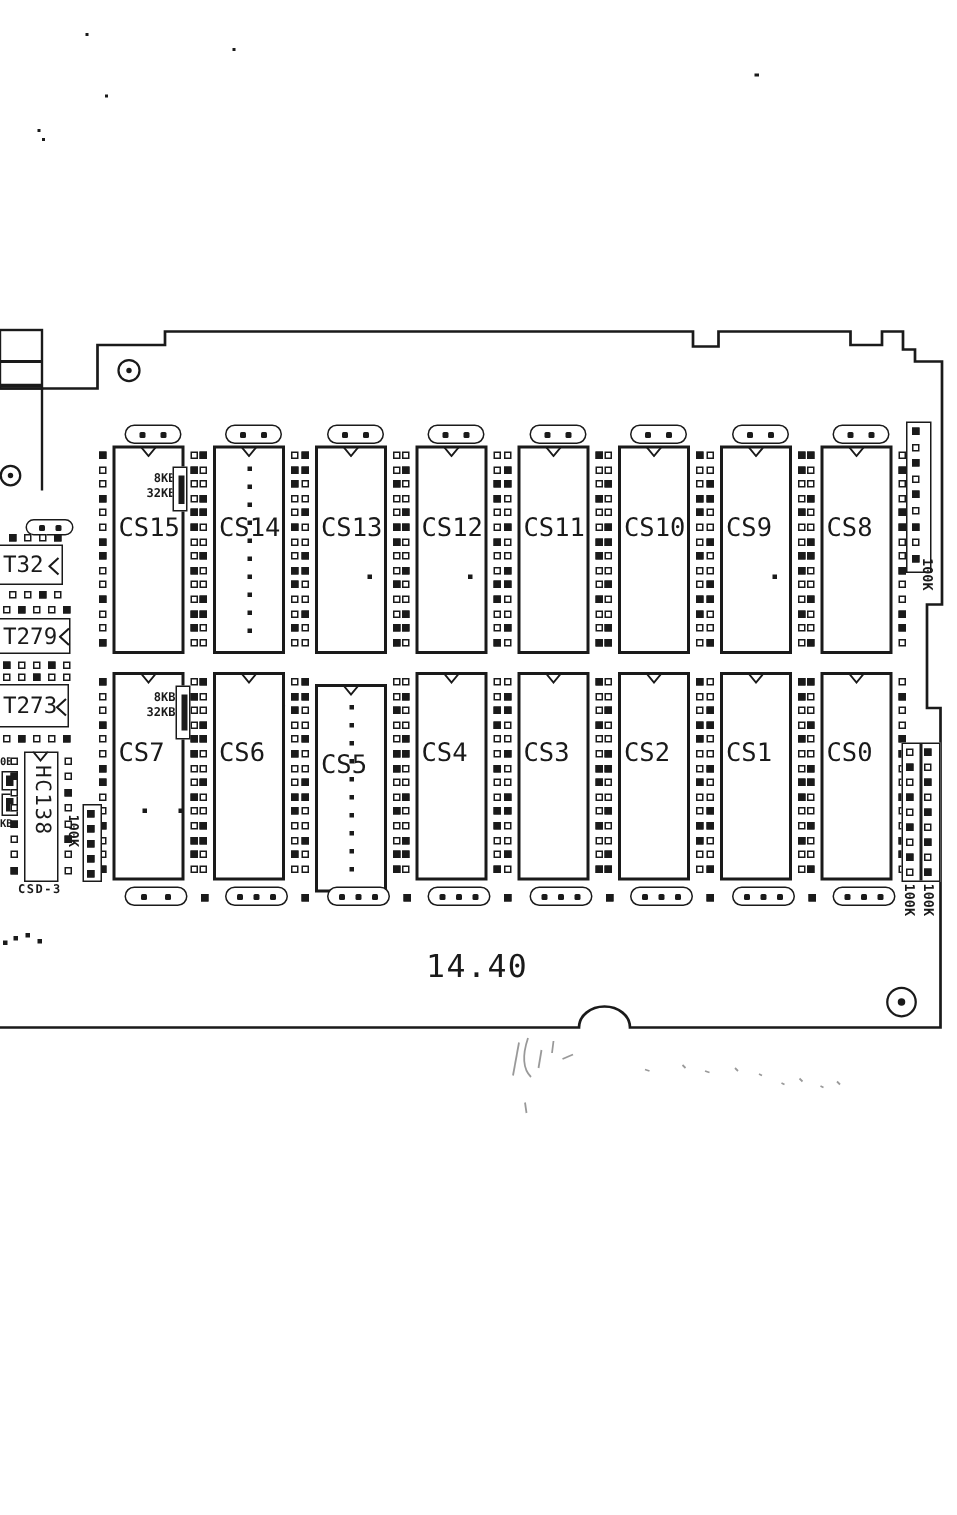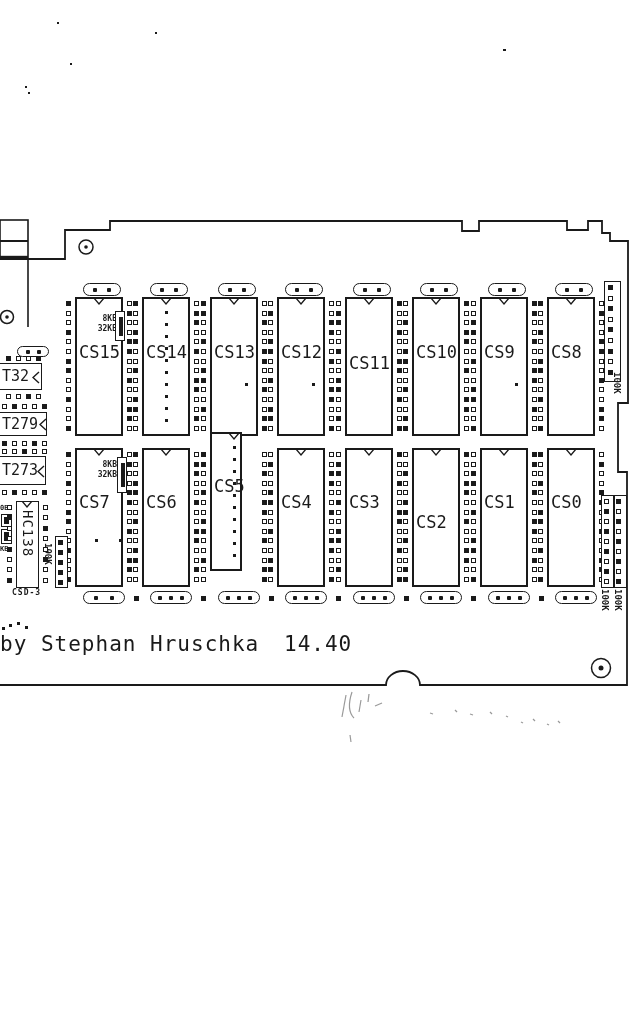--- a/index.html
+++ b/index.html
@@ -271,21 +271,21 @@
       <div class="pad" style="left: 329px; top: 416.2px;"></div>
       <div class="pad filled" style="left: 329px; top: 425.8px;"></div>
       <div class="oval" style="left: 285px; top: 283px; width: 38px; height: 13px;">
         <div class="opad"></div>
         <div class="opad"></div>
       </div>
       <div class="chip" style="left: 345px; top: 297px; width: 48px; height: 139px;">
         <svg width="12" height="7" style="position: absolute; left: 16px; top: -1px;">
           <path d="M1 0 L6 6 L11 0" fill="none" stroke="#1a1a1a" stroke-width="1.3"></path>
         </svg>
-        <div class="chip-label" style="left: 2px; top: 56px;">CS11</div>
+        <div class="chip-label" style="left: 2px; top: 45px;">CS11</div>
       </div>
       <div class="pad" style="left: 336px; top: 301px;"></div>
       <div class="pad filled" style="left: 336px; top: 310.6px;"></div>
       <div class="pad filled" style="left: 336px; top: 320.2px;"></div>
       <div class="pad" style="left: 336px; top: 329.8px;"></div>
       <div class="pad" style="left: 336px; top: 339.4px;"></div>
       <div class="pad filled" style="left: 336px; top: 349px;"></div>
       <div class="pad" style="left: 336px; top: 358.6px;"></div>
       <div class="pad" style="left: 336px; top: 368.2px;"></div>
       <div class="pad filled" style="left: 336px; top: 377.8px;"></div>
@@ -508,21 +508,21 @@
       <div class="pad" style="left: 194px; top: 548px;"></div>
       <div class="pad" style="left: 194px; top: 557.6px;"></div>
       <div class="pad filled" style="left: 194px; top: 567.2px;"></div>
       <div class="pad" style="left: 194px; top: 576.8px;"></div>
       <div class="oval" style="left: 150px; top: 591px; width: 42px; height: 13px;">
         <div class="opad"></div>
         <div class="opad"></div>
         <div class="opad"></div>
       </div>
       <div class="pad filled" style="left: 201px; top: 596px;"></div>
-      <div class="chip" style="left: 210px; top: 432px; width: 32px; height: 139px;">
+      <div class="chip" style="left: 210px; top: 456px; width: 48px; height: 139px;">
         <svg width="12" height="7" style="position: absolute; left: 16px; top: -1px;">
           <path d="M1 0 L6 6 L11 0" fill="none" stroke="#1a1a1a" stroke-width="1.3"></path>
         </svg>
         <div class="chip-label" style="left: 2px; top: 44px;">CS5</div>
         <div class="dot" style="left: 21px; top: 12px;"></div>
         <div class="dot" style="left: 21px; top: 24px;"></div>
         <div class="dot" style="left: 21px; top: 36px;"></div>
         <div class="dot" style="left: 21px; top: 48px;"></div>
         <div class="dot" style="left: 21px; top: 60px;"></div>
         <div class="dot" style="left: 21px; top: 72px;"></div>
@@ -642,21 +642,21 @@
       <div class="oval" style="left: 353px; top: 591px; width: 42px; height: 13px;">
         <div class="opad"></div>
         <div class="opad"></div>
         <div class="opad"></div>
       </div>
       <div class="pad filled" style="left: 404px; top: 596px;"></div>
       <div class="chip" style="left: 412px; top: 448px; width: 48px; height: 139px;">
         <svg width="12" height="7" style="position: absolute; left: 16px; top: -1px;">
           <path d="M1 0 L6 6 L11 0" fill="none" stroke="#1a1a1a" stroke-width="1.3"></path>
         </svg>
-        <div class="chip-label" style="left: 2px; top: 44px; margin-top: 20px;">CS2</div>
+        <div class="chip-label" style="left: 2px; top: 44px;">CS2</div>
       </div>
       <div class="pad" style="left: 403px; top: 452px;"></div>
       <div class="pad" style="left: 403px; top: 461.6px;"></div>
       <div class="pad filled" style="left: 403px; top: 471.2px;"></div>
       <div class="pad" style="left: 403px; top: 480.8px;"></div>
       <div class="pad" style="left: 403px; top: 490.4px;"></div>
       <div class="pad filled" style="left: 403px; top: 500px;"></div>
       <div class="pad filled" style="left: 403px; top: 509.6px;"></div>
       <div class="pad" style="left: 403px; top: 519.2px;"></div>
       <div class="pad" style="left: 403px; top: 528.8px;"></div>
@@ -815,21 +815,20 @@
 
   <div class="silbox" style="left:604px;top:281px;width:17px;height:101px;"></div>
   <span class="vtext" style="left:612px;top:372px;">100K</span>
 
   <div class="silbox" style="left:601px;top:495px;width:26px;height:93px;">
     <span style="position:absolute;left:11px;top:0;width:1.5px;height:100%;background:#1a1a1a;"></span>
   </div>
   <span class="vtext" style="left:600px;top:589px;">100K</span>
   <span class="vtext" style="left:613px;top:589px;">100K</span>
 
-  <span class="credit" style="left:0px;top:632px;">by Stephan Hruschka</span>
   <span class="credit" style="left:284px;top:632px;">14.40</span>
 
 <div class="pad filled" style="left: 6px; top: 356px;"></div>
     <div class="pad" style="left: 16px; top: 356px;"></div>
     <div class="pad" style="left: 26px; top: 356px;"></div>
     <div class="pad filled" style="left: 36px; top: 356px;"></div>
     <div class="pad" style="left: 6px; top: 394px;"></div>
     <div class="pad" style="left: 16px; top: 394px;"></div>
     <div class="pad filled" style="left: 26px; top: 394px;"></div>
     <div class="pad" style="left: 36px; top: 394px;"></div>

